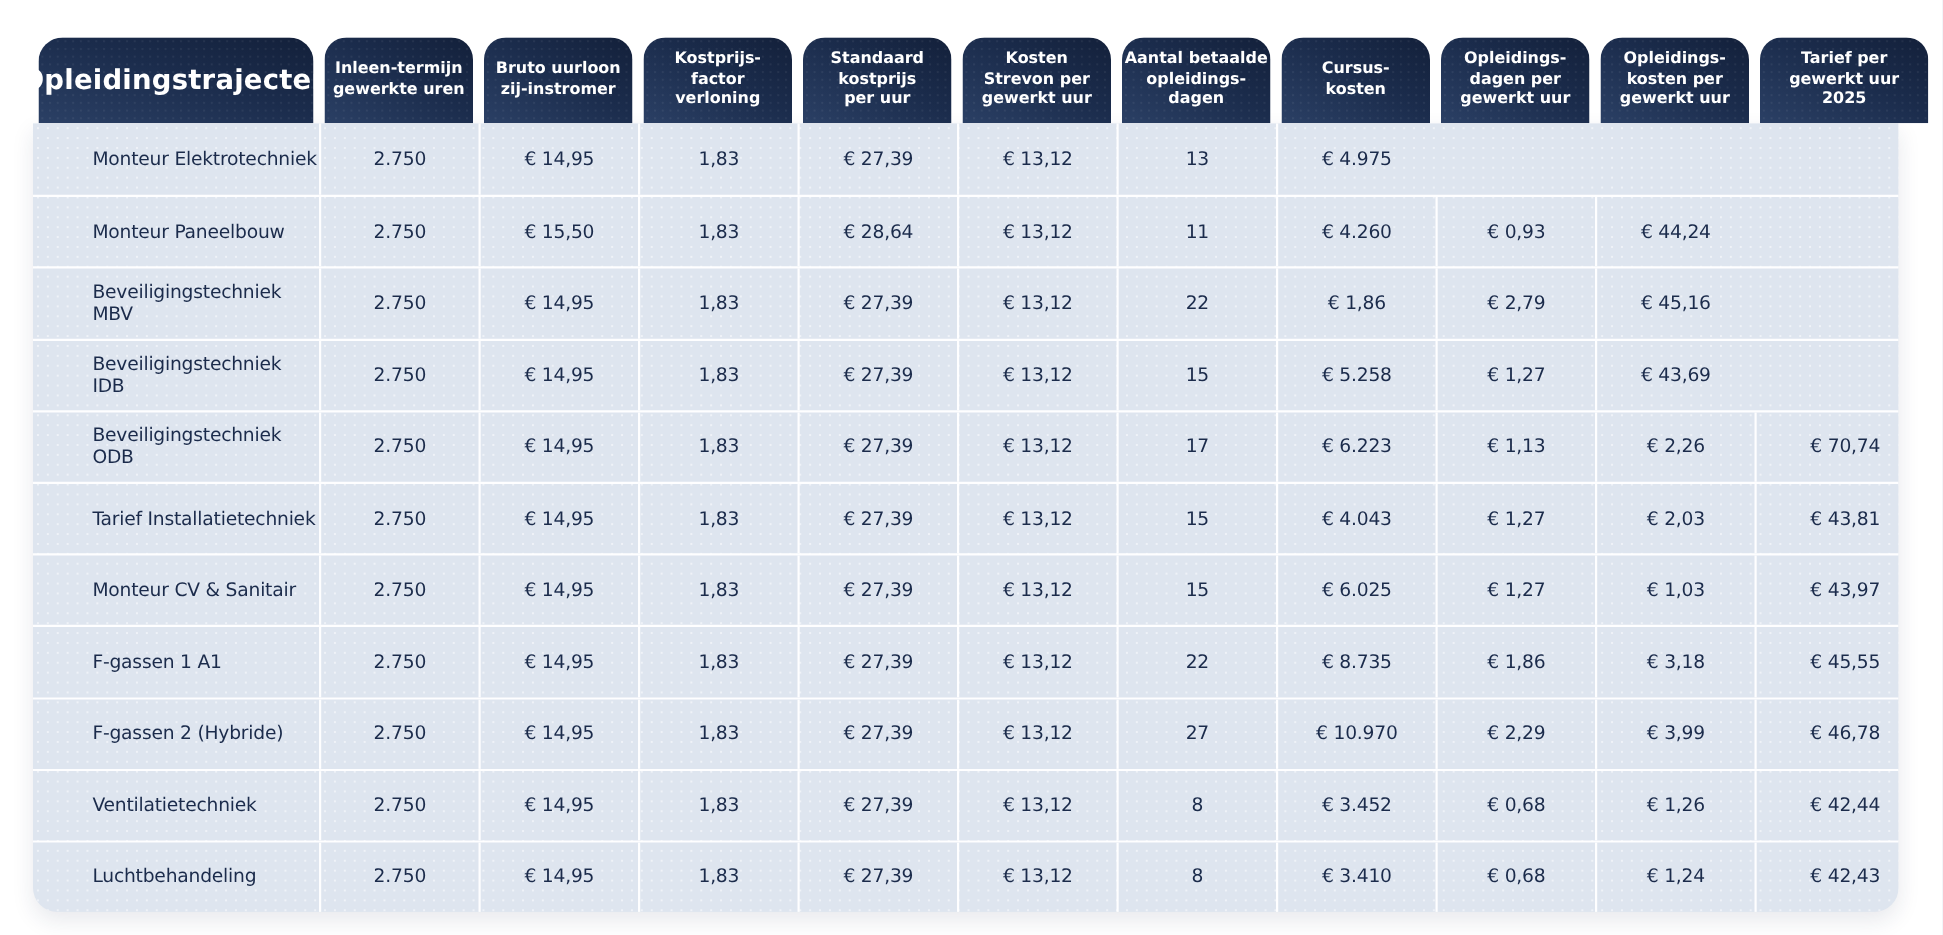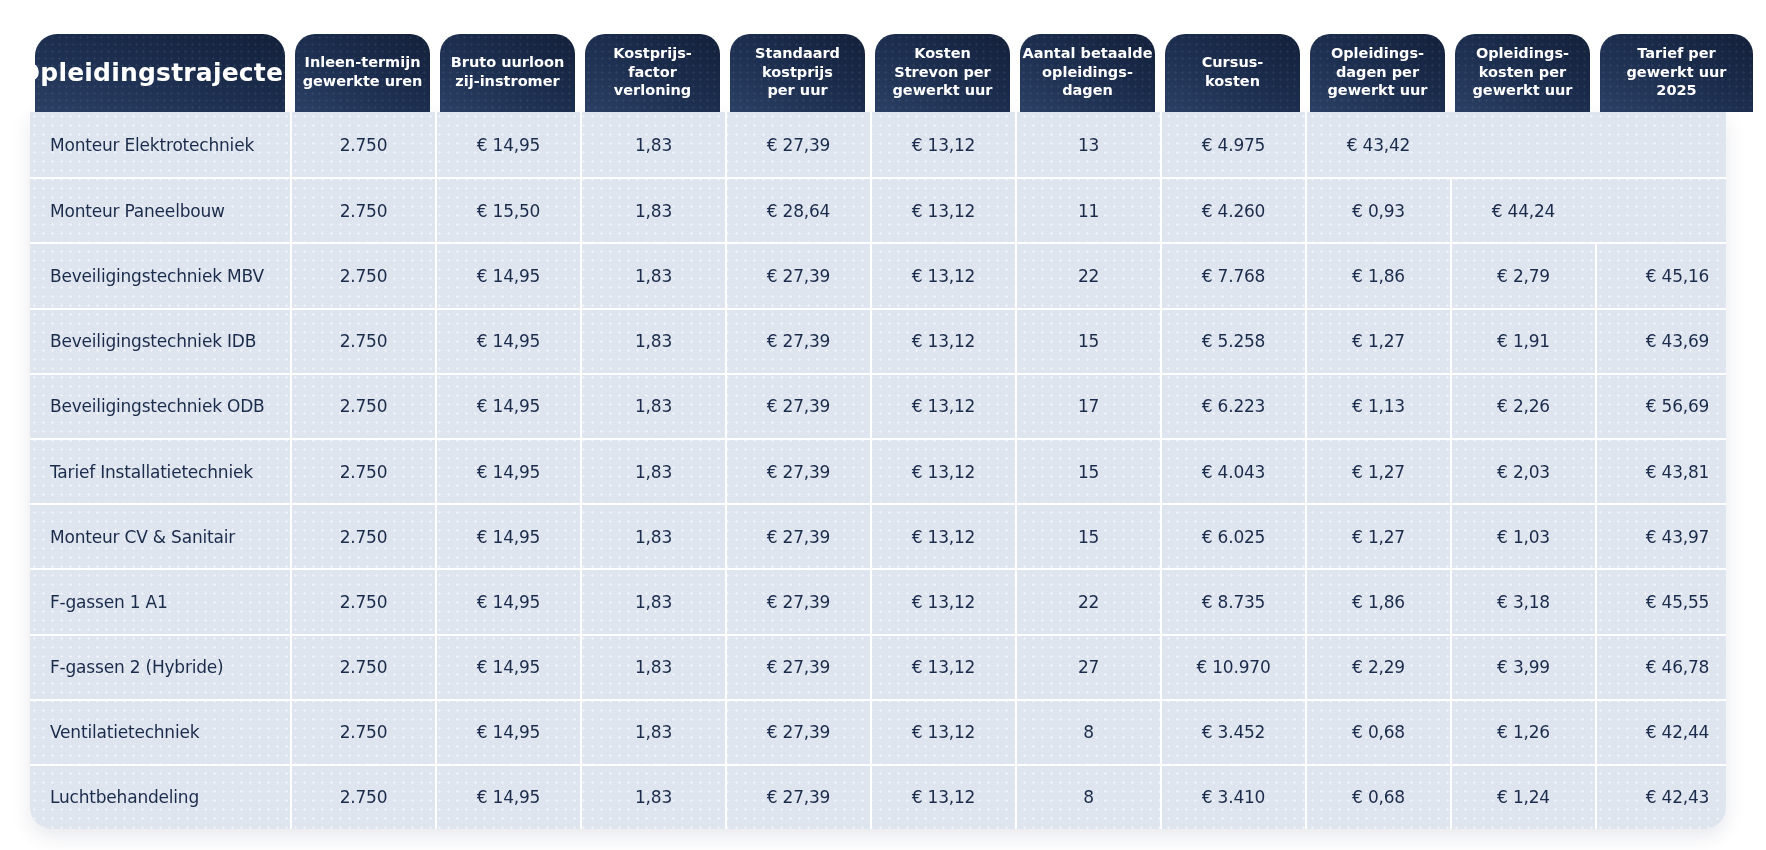--- a/index.html
+++ b/index.html
@@ -57,20 +57,21 @@
     color:#1b2b4b;
     font-size:17px;
     letter-spacing:-0.2px;
     box-sizing:border-box;
   }
   .cell + .cell{border-left:2px solid rgba(255,255,255,0.95);}
   .cell.label{
     justify-content:flex-start;
     padding-left:20px;
     text-align:left;
+    margin-left:34px;
   }
 </style>
 </head>
 <body>
 
 <div class="table-wrap">
   <div class="grid-cols header-row">
     <div class="tab tab-title">Opleidingstrajecten</div>
     <div style="display:contents"><div class="tab">Inleen-termijn
 gewerkte uren</div><div class="tab">Bruto uurloon
@@ -94,21 +95,20 @@
   <div class="tbody">
       <div class="grid-cols row">
         <div class="cell label">Monteur Elektrotechniek</div>
         <div class="cell">2.750</div>
         <div class="cell">€ 14,95</div>
         <div class="cell">1,83</div>
         <div class="cell">€ 27,39</div>
         <div class="cell">€ 13,12</div>
         <div class="cell">13</div>
         <div class="cell">€ 4.975</div>
-        <div class="cell">€ 43,42</div>
       </div>
       <div class="grid-cols row">
         <div class="cell label">Monteur Paneelbouw</div>
         <div class="cell">2.750</div>
         <div class="cell">€ 15,50</div>
         <div class="cell">1,83</div>
         <div class="cell">€ 28,64</div>
         <div class="cell">€ 13,12</div>
         <div class="cell">11</div>
         <div class="cell">€ 4.260</div>
@@ -116,50 +116,48 @@
         <div class="cell">€ 44,24</div>
       </div>
       <div class="grid-cols row">
         <div class="cell label">Beveiligingstechniek MBV</div>
         <div class="cell">2.750</div>
         <div class="cell">€ 14,95</div>
         <div class="cell">1,83</div>
         <div class="cell">€ 27,39</div>
         <div class="cell">€ 13,12</div>
         <div class="cell">22</div>
-        <div class="cell">€ 7.768</div>
         <div class="cell">€ 1,86</div>
         <div class="cell">€ 2,79</div>
         <div class="cell">€ 45,16</div>
       </div>
       <div class="grid-cols row">
         <div class="cell label">Beveiligingstechniek IDB</div>
         <div class="cell">2.750</div>
         <div class="cell">€ 14,95</div>
         <div class="cell">1,83</div>
         <div class="cell">€ 27,39</div>
         <div class="cell">€ 13,12</div>
         <div class="cell">15</div>
         <div class="cell">€ 5.258</div>
         <div class="cell">€ 1,27</div>
-        <div class="cell">€ 1,91</div>
         <div class="cell">€ 43,69</div>
       </div>
       <div class="grid-cols row">
         <div class="cell label">Beveiligingstechniek ODB</div>
         <div class="cell">2.750</div>
         <div class="cell">€ 14,95</div>
         <div class="cell">1,83</div>
         <div class="cell">€ 27,39</div>
         <div class="cell">€ 13,12</div>
         <div class="cell">17</div>
         <div class="cell">€ 6.223</div>
         <div class="cell">€ 1,13</div>
         <div class="cell">€ 2,26</div>
-        <div class="cell">€ 56,69</div>
+        <div class="cell">€ 70,74</div>
       </div>
       <div class="grid-cols row">
         <div class="cell label">Tarief Installatietechniek</div>
         <div class="cell">2.750</div>
         <div class="cell">€ 14,95</div>
         <div class="cell">1,83</div>
         <div class="cell">€ 27,39</div>
         <div class="cell">€ 13,12</div>
         <div class="cell">15</div>
         <div class="cell">€ 4.043</div>

